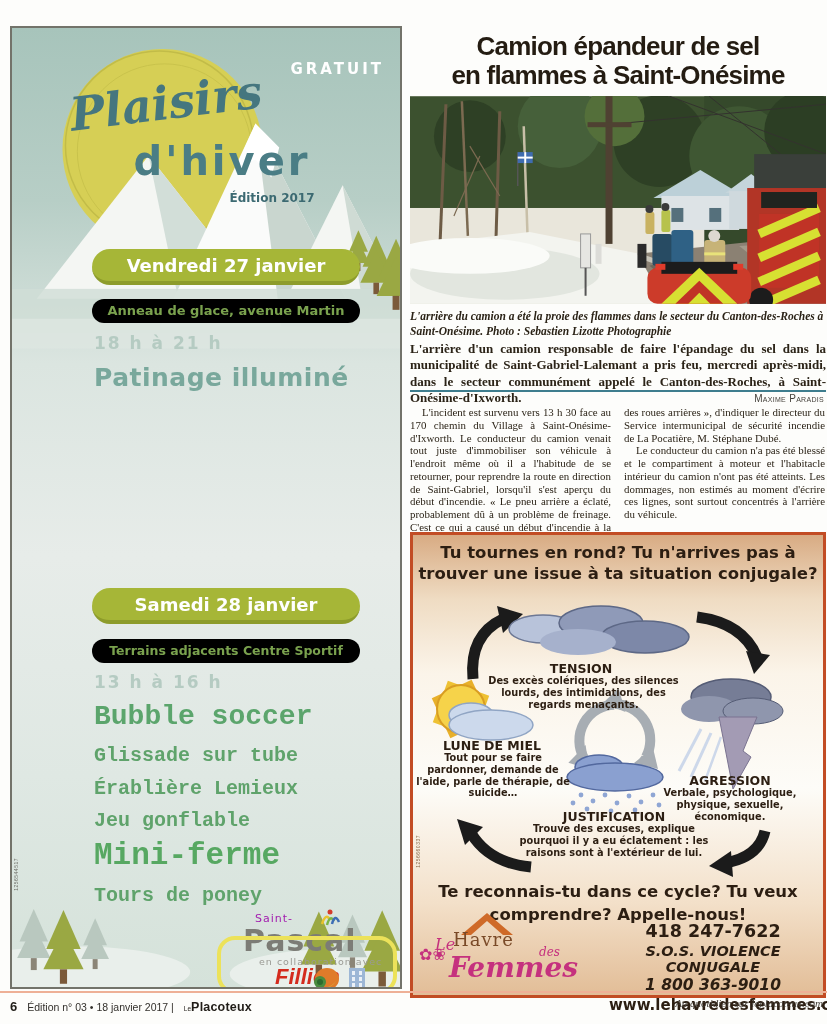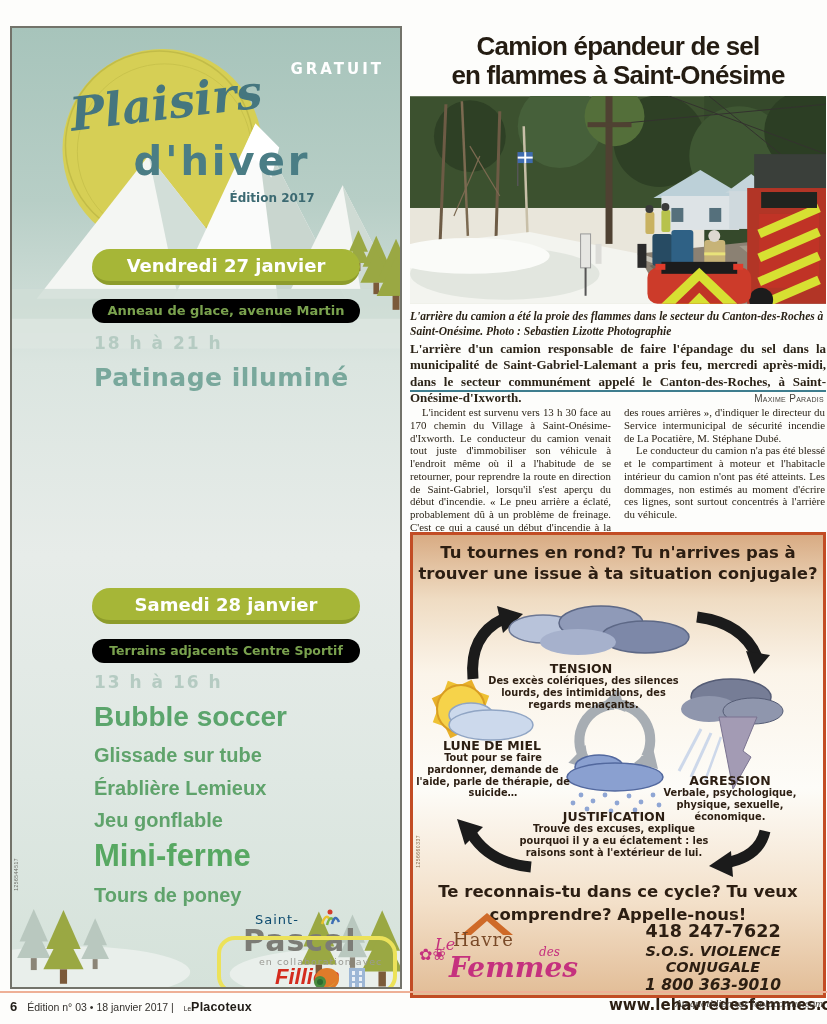--- a/index.html
+++ b/index.html
@@ -23,31 +23,31 @@
   .pill-green { position:absolute; left:80px; width:268px; height:36px; background:#a6b637;
                 border-radius:18px; border-bottom:4px solid #8d9c2b; color:#fff; text-align:center;
                 font-family:"DejaVu Sans", sans-serif; font-weight:bold; font-size:18px; line-height:33px; }
   .pill-yellow { position:absolute; left:80px; width:268px; height:24px; background:#000000;
                  border-radius:12px; color:#7aa24e; text-align:center;
                  font-family:"DejaVu Sans", sans-serif; font-weight:bold; font-size:13px; line-height:24px; }
   .p-time { position:absolute; left:82px; font-family:"DejaVu Sans", sans-serif; font-weight:600;
             font-size:17px; letter-spacing:2px; color:#b5cbc2; }
   .p-act-xl { position:absolute; left:82px; font-family:"DejaVu Sans", sans-serif; font-weight:bold;
               font-size:25px; color:#79a89c; letter-spacing:0.5px; }
-  .p-act { font-family:Liberation Sans, sans-serif; font-weight:bold; color:#5fa36b; position:absolute; left:82px; }
+  .p-act { font-family:Liberation Mono, monospace; font-weight:bold; color:#5fa36b; position:absolute; left:82px; }
   .sculpt-box { position:absolute; left:79px; top:383px; width:273px; height:159px;
                 border:5px solid #e5dd5e; border-radius:26px; background:rgba(236,242,238,0.45);
                 text-align:center; padding-top:18px; }
   .sculpt-intro { font-family:"DejaVu Sans", sans-serif; font-weight:bold; font-size:15.5px;
                   color:#74a79a; width:240px; margin:0 auto; line-height:1.25; }
   .sculpt-n1 { font-family:"DejaVu Sans", sans-serif; font-weight:bold; font-size:15.5px; color:#54a065; margin-top:10px; }
   .sculpt-n2 { font-family:"DejaVu Sans", sans-serif; font-weight:bold; font-size:15.5px; color:#54a065;
                margin-top:8px; line-height:1.2; width:220px; margin-left:auto; margin-right:auto; }
   .sponsors { position:absolute; left:195px; top:880px; width:200px; }
-  .sp-saint { font-family:"DejaVu Sans", sans-serif; font-size:13px; letter-spacing:1px; color:#0c4a6e;
+  .sp-saint { font-family:"DejaVu Sans", sans-serif; font-size:11px; letter-spacing:1px; color:#a21caf;
               position:absolute; left:48px; top:4px;text-align:center; }
   .sp-pascal { font-family:"DejaVu Sans", sans-serif; font-weight:bold; font-size:30px; color:#7c7c76;
                position:absolute; left:36px; top:15px; letter-spacing:1px; }
   .sp-icon { position:absolute; left:112px; top:0px; }
   .sp-collab { font-family:"DejaVu Sans", sans-serif; font-size:9.5px; color:#9a9a94; letter-spacing:1px;
                position:absolute; left:52px; top:48px; }
   .sp-outline { position:absolute; left:10px; top:28px; width:180px; height:58px;
                 border:4px solid #ece25a; border-radius:18px; }
   .sp-fillion { font-family:"Liberation Sans", sans-serif; font-weight:bold; font-style:italic;
                 font-size:22px; color:#d42b1e; position:absolute; left:40px; top:56px;margin-left:28px; }

